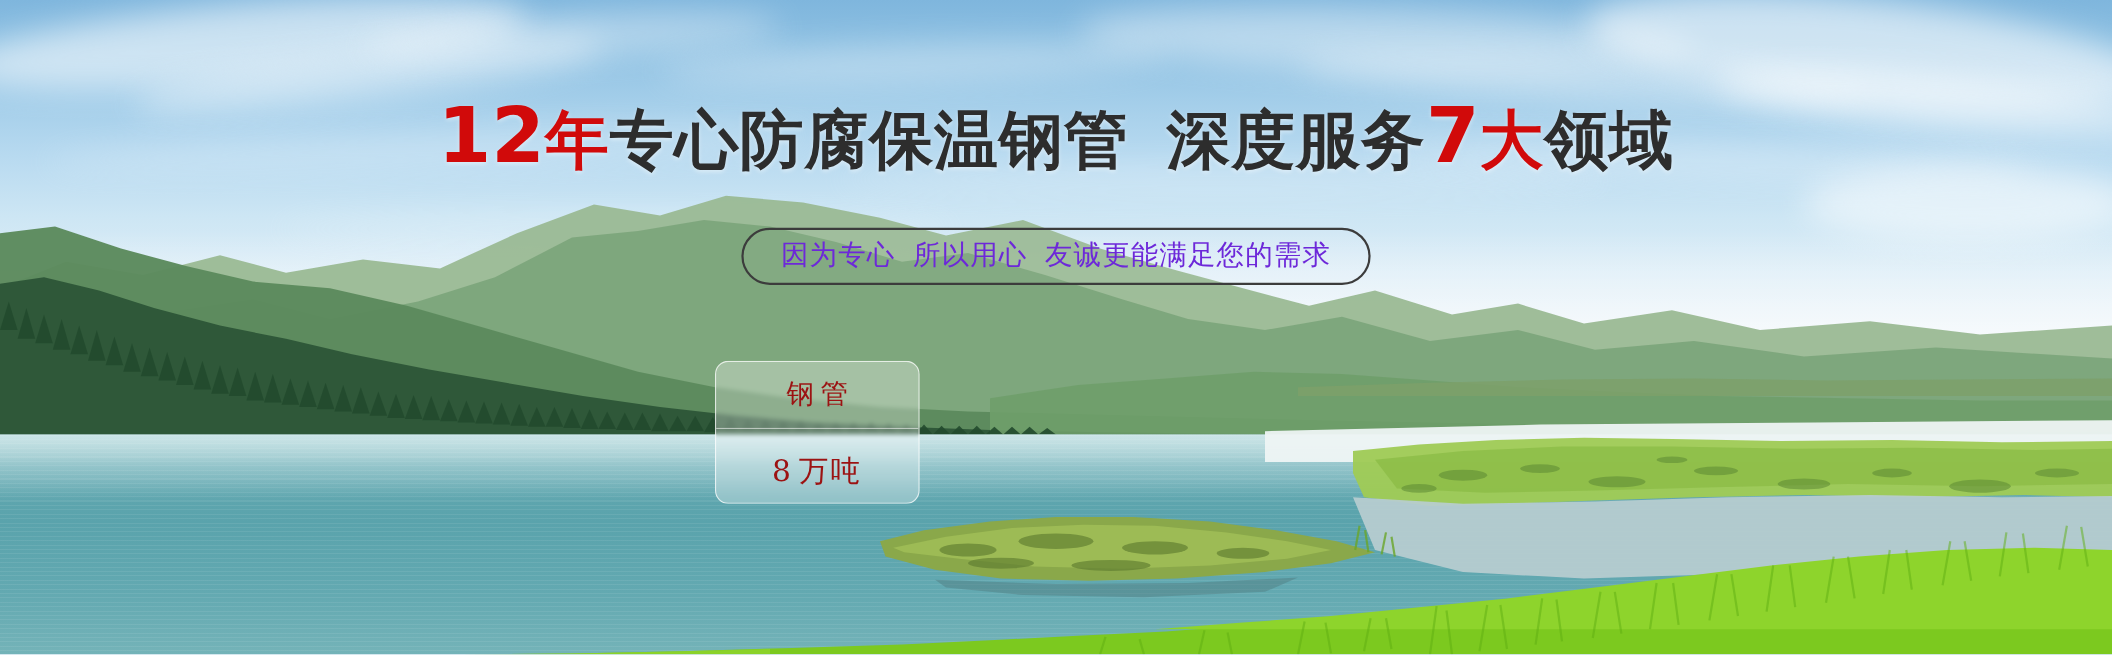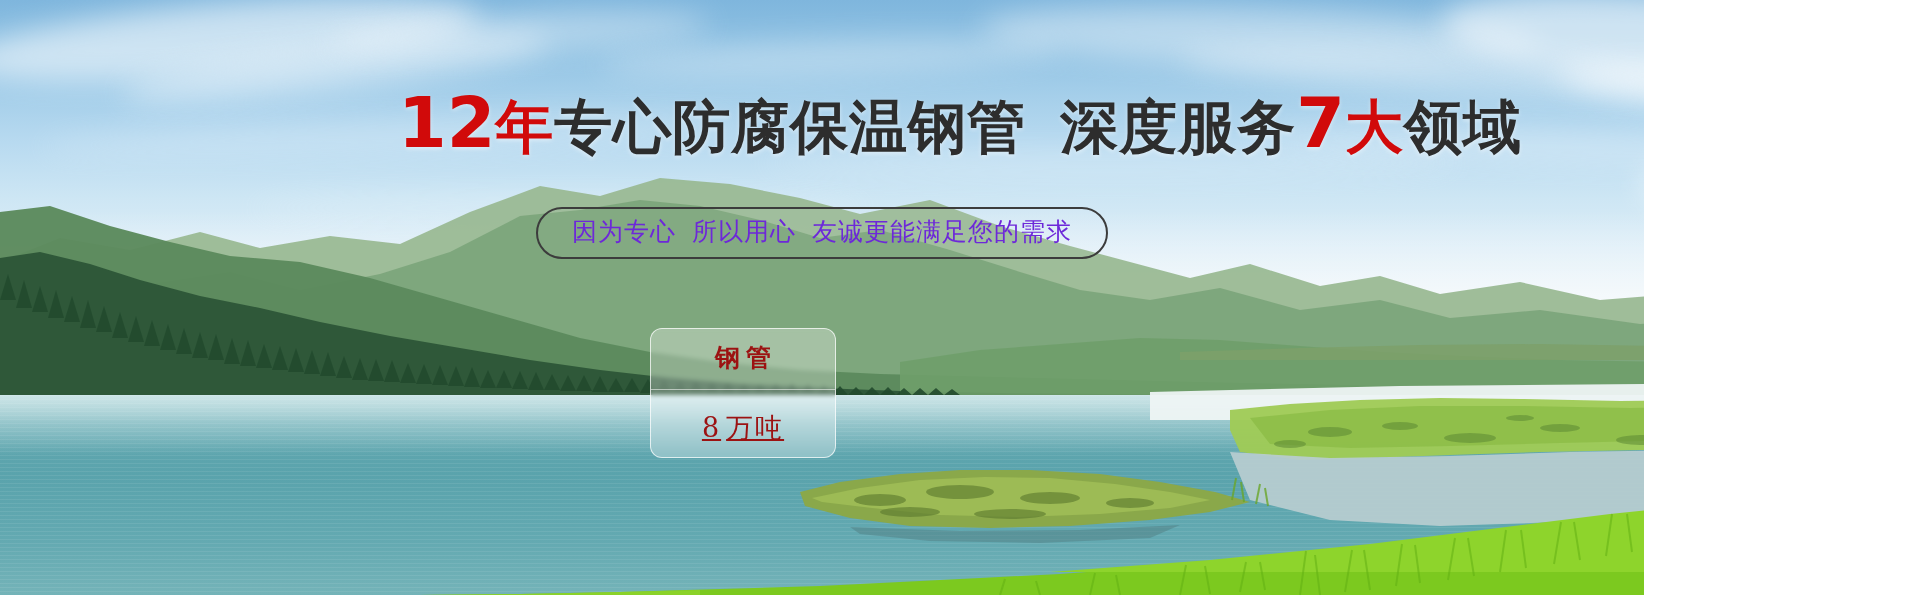--- a/index.html
+++ b/index.html
@@ -1,20 +1,20 @@
 <!DOCTYPE html>
 <html><head>
 <meta charset="utf-8">
 <style>
   html,body{margin:0;padding:0;background:#fff;}
   body{font-family:"DejaVu Sans","Liberation Sans",sans-serif;}
 
   .banner{
     position:relative;
-    width:1644px;height:595px;
+    width:1920px;height:595px;
     overflow:hidden;
     background:#bcd9ec;
   }
 
   
   .sky{
     position:absolute;left:0;top:0;width:1920px;height:340px;
     background:
       linear-gradient(to bottom,
         #7fb6dd 0%,
@@ -130,28 +130,26 @@
     position:absolute;left:0;top:60px;width:100%;height:1px;
     background:rgba(255,255,255,.55);
   }
   .card .ctitle{
     font-size:25px;
     color:#9c1212;
     letter-spacing:6px;
     text-indent:6px;
     margin-bottom:36px;
     font-family:"DejaVu Sans","Liberation Sans",sans-serif;
-    font-weight:bold;
   }
   .card .cval{
     font-size:27px;
     color:#9c1212;
     letter-spacing:2px;
     font-family:"DejaVu Serif","Liberation Serif",serif;
-    text-decoration:underline;
   }
   .card .cval sup{font-size:15px;top:-.7em;position:relative;}
   .card .cval .sp{display:inline-block;width:5px;}
 </style>
 </head>
 <body>
 
 <div class="banner">
 
   <div class="sky"></div>

